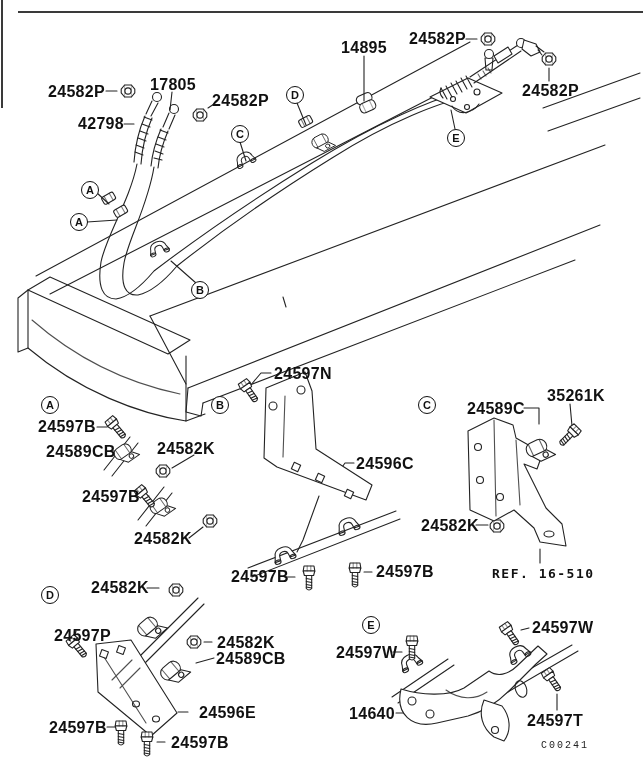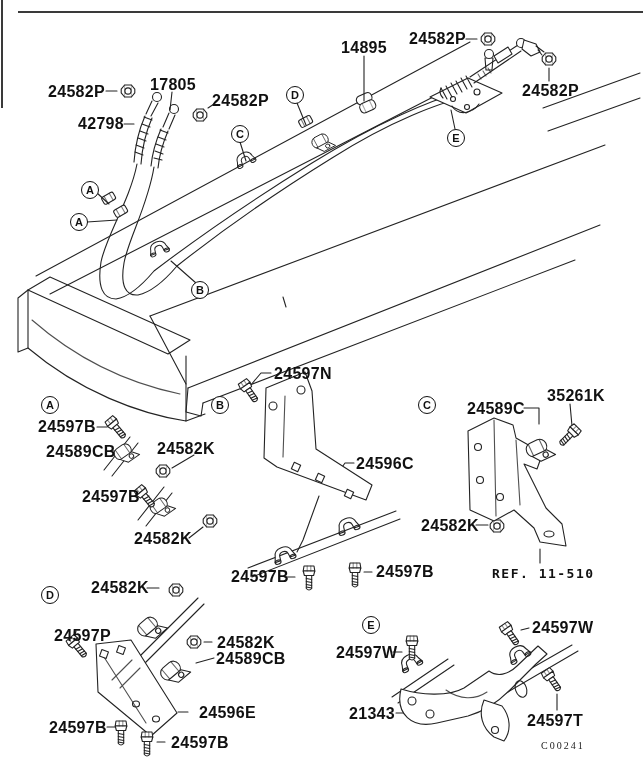--- a/index.html
+++ b/index.html
@@ -8,21 +8,21 @@
   .art{position:absolute;left:0;top:0;}
   svg *{stroke:#232323;stroke-width:1.1;fill:none;stroke-linecap:round;stroke-linejoin:round;}
   svg .f{fill:#ffffff;}
   .plabel{position:absolute;font-size:16px;font-weight:bold;color:#111;line-height:1;
           letter-spacing:.3px;white-space:nowrap;}
   .callout{position:absolute;width:18px;height:18px;border:1.4px solid #111;border-radius:50%;
            background:#fff;display:flex;align-items:center;justify-content:center;
            font-size:11px;font-weight:bold;color:#111;box-sizing:border-box;line-height:1;}
   .refnote{position:absolute;font-family:"DejaVu Sans Mono",monospace;font-size:13px;
            font-weight:bold;color:#111;letter-spacing:1.5px;white-space:nowrap;}
-  .figcode{position:absolute;font-family:Liberation Serif, serif;font-size:10px;
+  .figcode{position:absolute;font-family:Liberation Mono, monospace;font-size:10px;
            color:#222;letter-spacing:2px;white-space:nowrap;}
   .border-top{position:absolute;left:18px;top:11px;width:625px;height:1.5px;background:#3a3a3a;}
   .border-left{position:absolute;left:1px;top:0;width:1.5px;height:108px;background:#3a3a3a;}
 </style>
 </head>
 <body>
 
 <div class="stage">
 
   <div class="border-top"></div>
@@ -247,31 +247,31 @@
   <div class="plabel" style="left:91px;top:580px">24582K</div>
   <div class="plabel" style="left:54px;top:628px">24597P</div>
   <div class="plabel" style="left:217px;top:635px">24582K</div>
   <div class="plabel" style="left:216px;top:651px">24589CB</div>
   <div class="plabel" style="left:199px;top:705px">24596E</div>
   <div class="plabel" style="left:49px;top:720px">24597B</div>
   <div class="plabel" style="left:171px;top:735px">24597B</div>
 
   <div class="plabel" style="left:336px;top:645px">24597W</div>
   <div class="plabel" style="left:532px;top:620px">24597W</div>
-  <div class="plabel" style="left:349px;top:706px">21343</div>
+  <div class="plabel" style="left:349px;top:706px">14640</div>
   <div class="plabel" style="left:527px;top:713px">24597T</div>
 
   <div class="callout" style="left:81px;top:181px">A</div>
   <div class="callout" style="left:70px;top:213px">A</div>
   <div class="callout" style="left:191px;top:281px">B</div>
   <div class="callout" style="left:231px;top:125px">C</div>
   <div class="callout" style="left:286px;top:86px">D</div>
   <div class="callout" style="left:447px;top:129px">E</div>
   <div class="callout" style="left:41px;top:396px">A</div>
   <div class="callout" style="left:211px;top:396px">B</div>
   <div class="callout" style="left:418px;top:396px">C</div>
   <div class="callout" style="left:41px;top:586px">D</div>
   <div class="callout" style="left:362px;top:616px">E</div>
 
-  <div class="refnote" style="left:492px;top:566px">REF. 11-510</div>
+  <div class="refnote" style="left:492px;top:566px">REF. 16-510</div>
   <div class="figcode" style="left:541px;top:740px">C00241</div>
 
 </div>
 
 </body></html>

